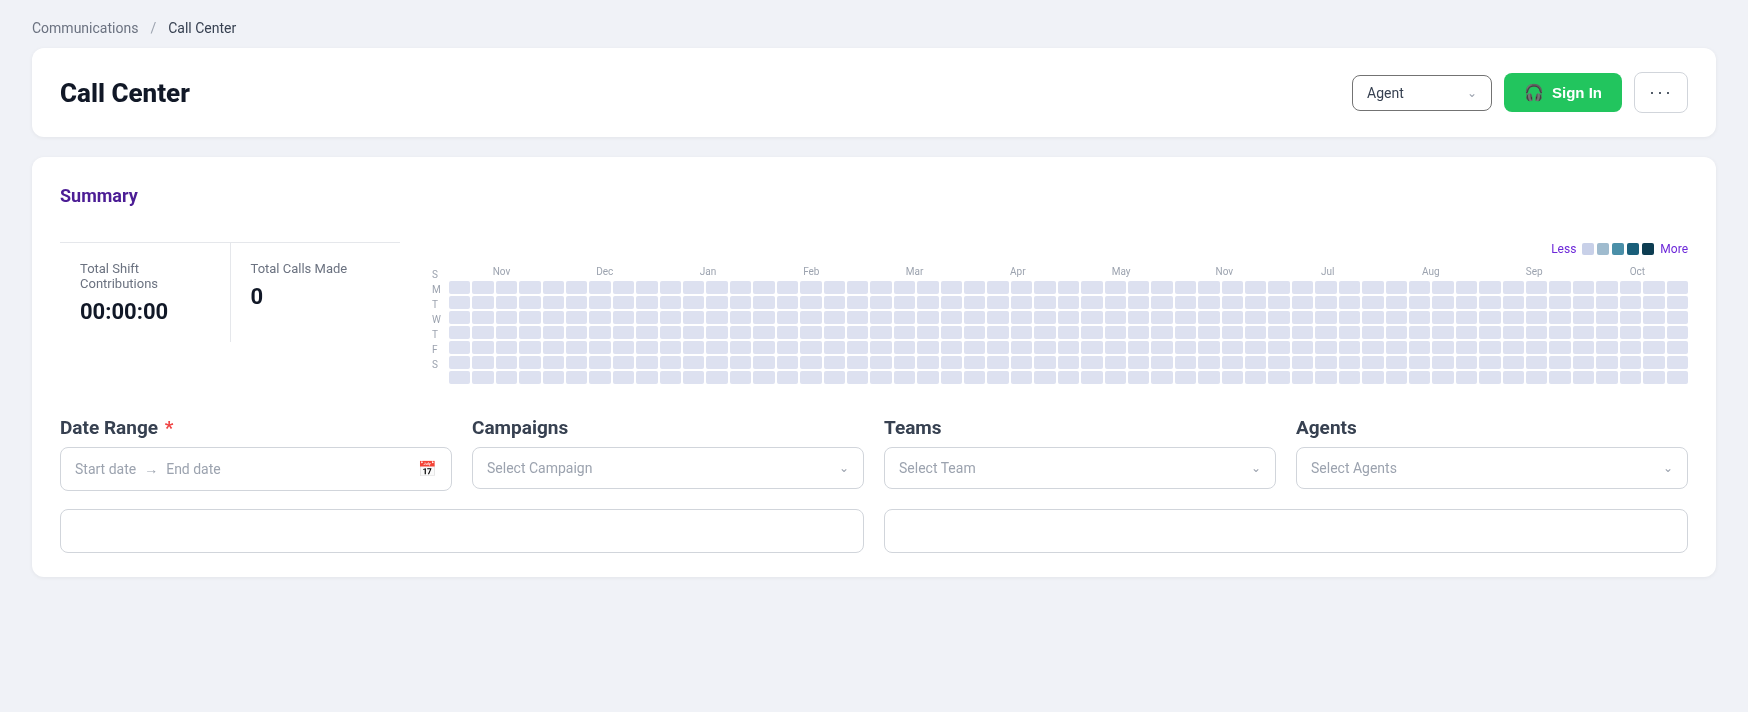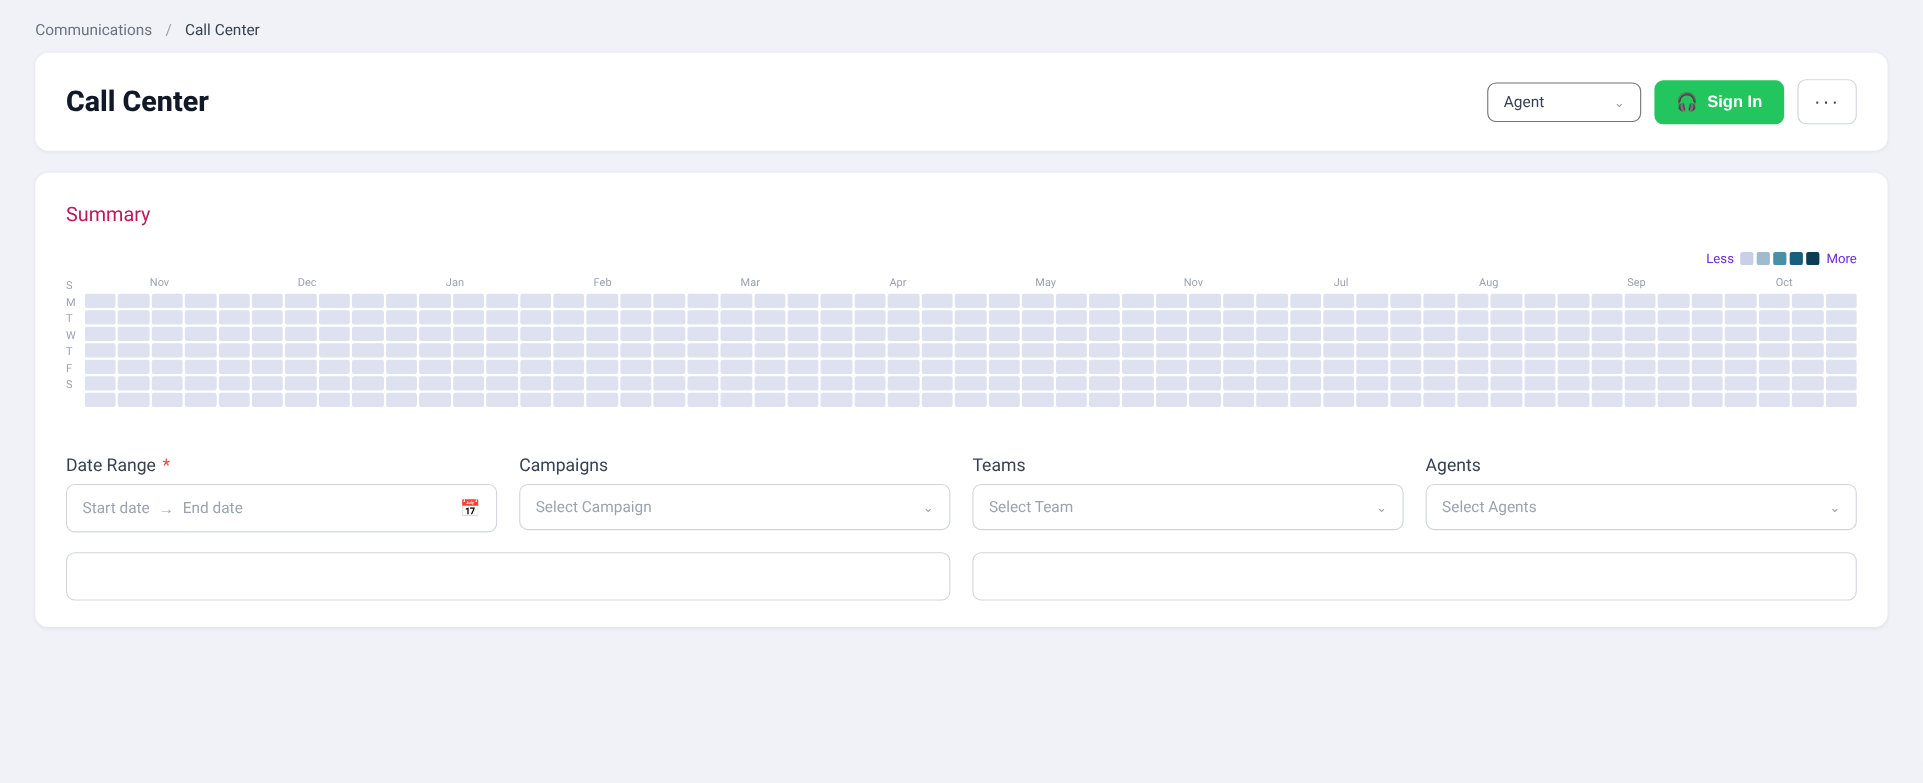--- a/index.html
+++ b/index.html
@@ -103,23 +103,23 @@
 
     .main-card {
       background: #fff;
       border-radius: 12px;
       padding: 28px 28px 24px;
       box-shadow: 0 1px 4px rgba(0,0,0,0.06);
     }
 
     .summary-label {
       font-size: 18px;
-      font-weight: 400;
-      color: #be185d;
-      margin-bottom: 22px;
+      font-weight: 700;
+      color: #4c1d95;
+      margin-bottom: 36px;
     }
 
     .summary-content {
       display: flex;
       gap: 32px;
       align-items: flex-start;
       margin-bottom: 32px;
     }
 
     .stats-panel {
@@ -242,24 +242,23 @@
       margin-top: 8px;
     }
 
     .filter-group {
       display: flex;
       flex-direction: column;
       gap: 8px;
     }
 
     .filter-label {
-      font-size: 16px;
-      font-weight: 400;
+      font-size: 19px;
+      font-weight: 700;
       color: #374151;
-      margin-top: 11px;
     }
 
     .filter-label .required {
       color: #ef4444;
       margin-left: 2px;
     }
 
     .filter-input {
       border: 1px solid #d1d5db;
       border-radius: 8px;
@@ -343,20 +342,32 @@
       </button>
     </div>
   </div>
 
   <div class="main-card">
 
     <div class="summary-label">Summary</div>
 
     <div class="summary-content">
 
+      <div class="stats-panel">
+        <div class="stats-row">
+          <div class="stat-item">
+            <div class="stat-label">Total Shift Contributions</div>
+            <div class="stat-value">00:00:00</div>
+          </div>
+          <div class="stat-item">
+            <div class="stat-label">Total Calls Made</div>
+            <div class="stat-value">0</div>
+          </div>
+        </div>
+      </div>
 
       <div class="heatmap-panel">
         <div class="heatmap-legend">
           <span>Less</span>
           <div class="legend-squares">
             <div class="legend-sq" style="background:#c8d0e8;"></div>
             <div class="legend-sq" style="background:#9fbbce;"></div>
             <div class="legend-sq" style="background:#4a8fa8;"></div>
             <div class="legend-sq" style="background:#1a5f7a;"></div>
             <div class="legend-sq" style="background:#0d3d52;"></div>

